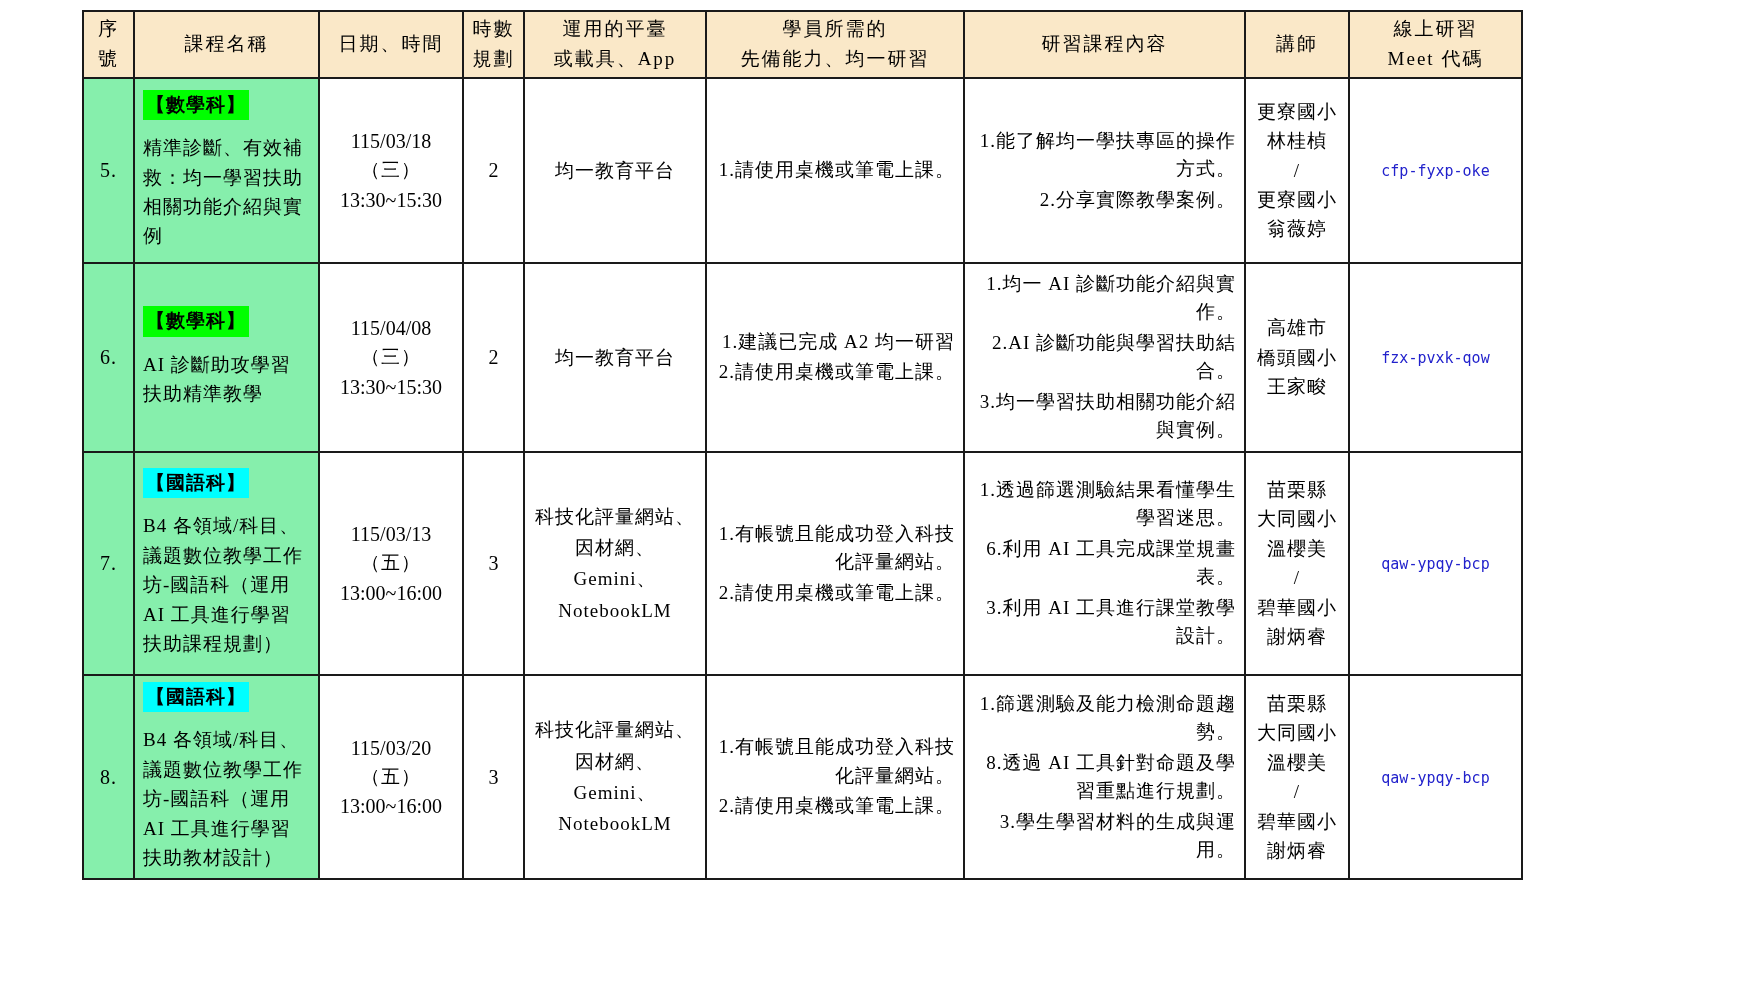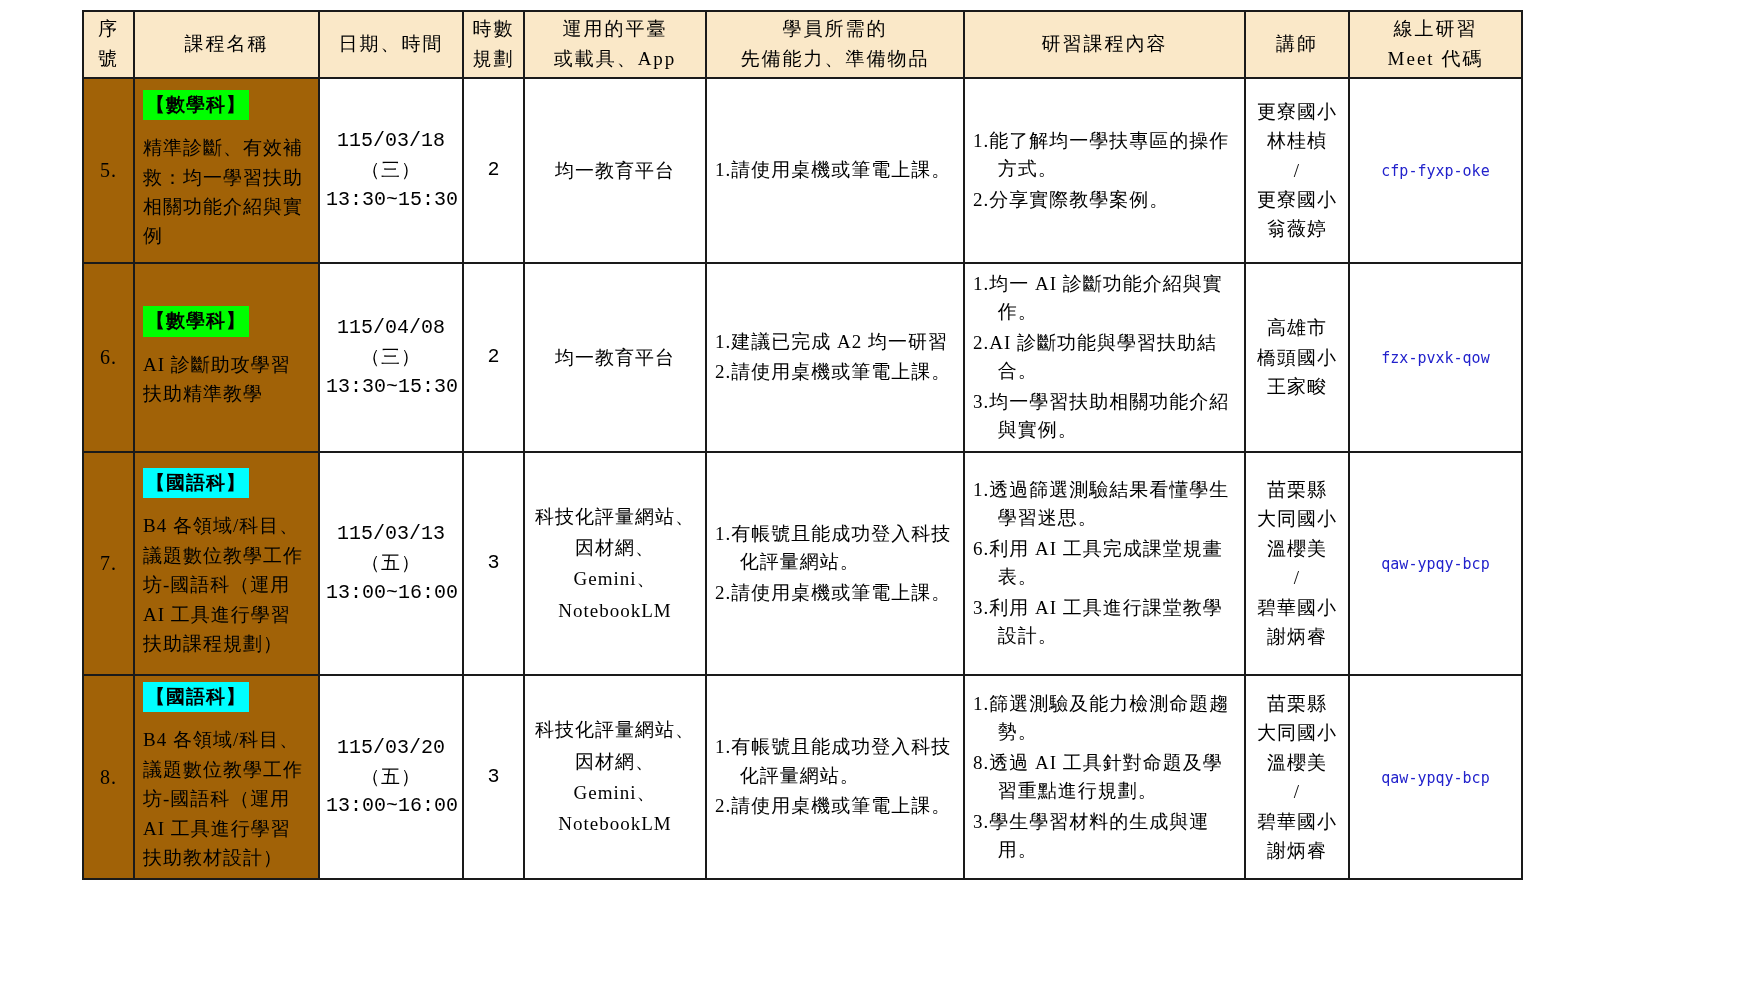--- a/index.html
+++ b/index.html
@@ -6,30 +6,30 @@
   body{width:1755px;height:994px;position:relative;overflow:hidden;
        font-family:"Liberation Serif","DejaVu Serif",serif;color:#000;}
   .doc{position:absolute;left:82px;top:10px;}
   table{border-collapse:collapse;table-layout:fixed;width:1439px;}
   th,td{border:2px solid #1a1a1a;vertical-align:middle;padding:2px 6px;box-sizing:border-box;}
   th{background:#fae8c8;font-weight:400;font-size:19px;letter-spacing:2px;
      white-space:pre-line;text-align:center;line-height:1.6;}
   tr.hdr{height:63px;}
   tr.r0{height:185px;} tr.r1{height:182px;} tr.r2{height:223px;} tr.r3{height:202px;}
   td{font-size:19px;line-height:1.5;letter-spacing:1px;}
-  td.pink{background:#a16207;}
+  td.pink{background:#86efac;}
   td.numcell{text-align:center;font-size:20px;}
   td.coursecell{padding:6px 8px;}
   .badge{display:inline-block;font-weight:700;padding:1px 3px;margin-bottom:13px;}
   .ctitle{line-height:1.55;}
   td.datecell{text-align:center;}
-  .lat{font-family:Liberation Mono, monospace;font-size:20px;letter-spacing:0;}
+  .lat{font-family:Liberation Serif, serif;font-size:20px;letter-spacing:0;}
   td.hourcell{text-align:center;}
   td.platcell{text-align:center;line-height:1.65;margin-top:45px;}
-  td.listcell{padding:4px 8px;}
+  td.listcell{padding:4px 8px;text-align:right;}
   .li{padding-left:1.3em;text-indent:-1.3em;margin:2px 0;}
   td.instcell{text-align:center;line-height:1.55;border-radius:32px;}
   td.codecell{text-align:center;}
   .code{font-family:"DejaVu Sans Mono","Liberation Mono",monospace;font-size:15px;letter-spacing:0;}
 </style>
 </head>
 <body>
 
 <div class="doc">
   <table>
@@ -48,21 +48,21 @@
       <tr class="hdr">
         <th>序
 號</th>
         <th>課程名稱</th>
         <th>日期、時間</th>
         <th>時數
 規劃</th>
         <th>運用的平臺
 或載具、App</th>
         <th>學員所需的
-先備能力、準備物品</th>
+先備能力、均一研習</th>
         <th>研習課程內容</th>
         <th>講師</th>
         <th>線上研習
 Meet 代碼</th>
       </tr>
     </thead>
     <tbody id="tbody">
   <tr class="r0">
     <td class="pink numcell">
       <span>5.</span>

